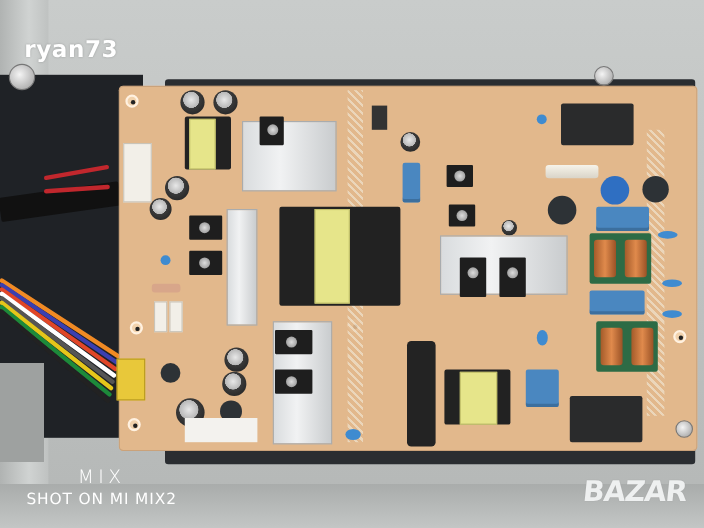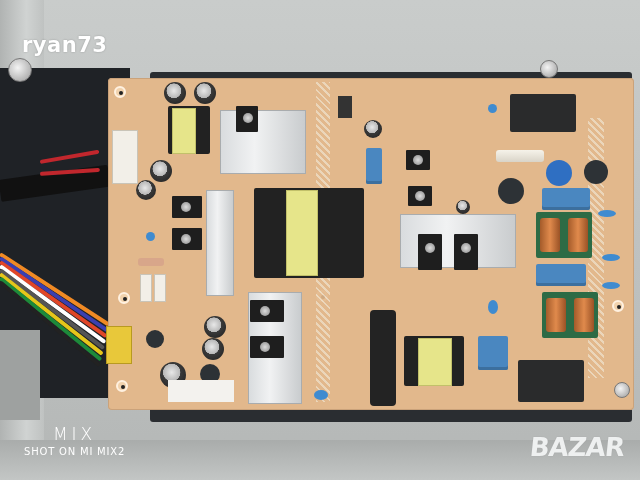--- a/index.html
+++ b/index.html
@@ -34,21 +34,21 @@
   .mesh{position:absolute;background:repeating-linear-gradient(45deg,#ecd9bf 0 2px,#e2b88c 2px 5px);opacity:.9;}
   .ntc{position:absolute;border-radius:50%;background:#2d3236;}
   .bridge{position:absolute;background:#2a2b2c;border-radius:2px;}
   .fuse{position:absolute;background:linear-gradient(180deg,#f6f3ea,#d9d4c8);border-radius:3px;}
   .wire{position:absolute;height:4px;border-radius:2px;transform-origin:left center;}
   .label-sticker{position:absolute;background:#f3f2ee;}
   
   #watermark-user{left:22px;top:17px;color:#fff;font-weight:bold;font-size:21px;letter-spacing:0.5px;font-family:"DejaVu Sans",sans-serif;text-shadow:0 0 2px rgba(0,0,0,.25);margin-top:16px;}
   #camera-mark{left:24px;top:424px;color:#fff;}
   #camera-brand{font-size:17px;letter-spacing:4px;font-weight:300;font-family:"DejaVu Sans",sans-serif;text-align:center;}
-  #camera-shot{font-size:10px;letter-spacing:0.8px;margin-top:2px;font-family:"DejaVu Sans",sans-serif;}
+  #camera-shot{font-size:14px;letter-spacing:0.8px;margin-top:2px;font-family:"DejaVu Sans",sans-serif;}
   #bazar-logo{left:530px;top:432px;color:#eef0f0;font-size:26px;font-weight:bold;font-family:"DejaVu Sans",sans-serif;letter-spacing:-1px;transform:skewX(-6deg);text-shadow:0 0 1px #999;}
 </style>
 </head>
 <body>
 
 <div id="chassis" class="abs"></div>
 <div id="left-rail" class="abs"></div>
 <div id="chassis-bottom" class="abs"></div>
 <div id="black-sheet-left" class="abs"></div>
 <div id="black-sheet" class="abs"></div>

